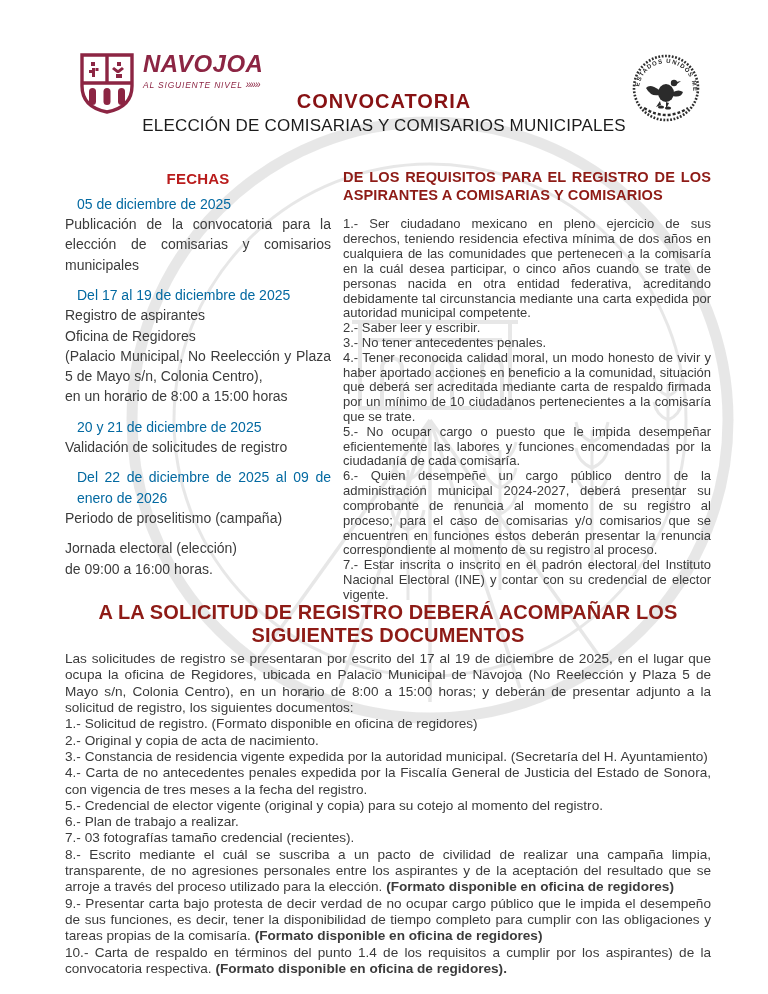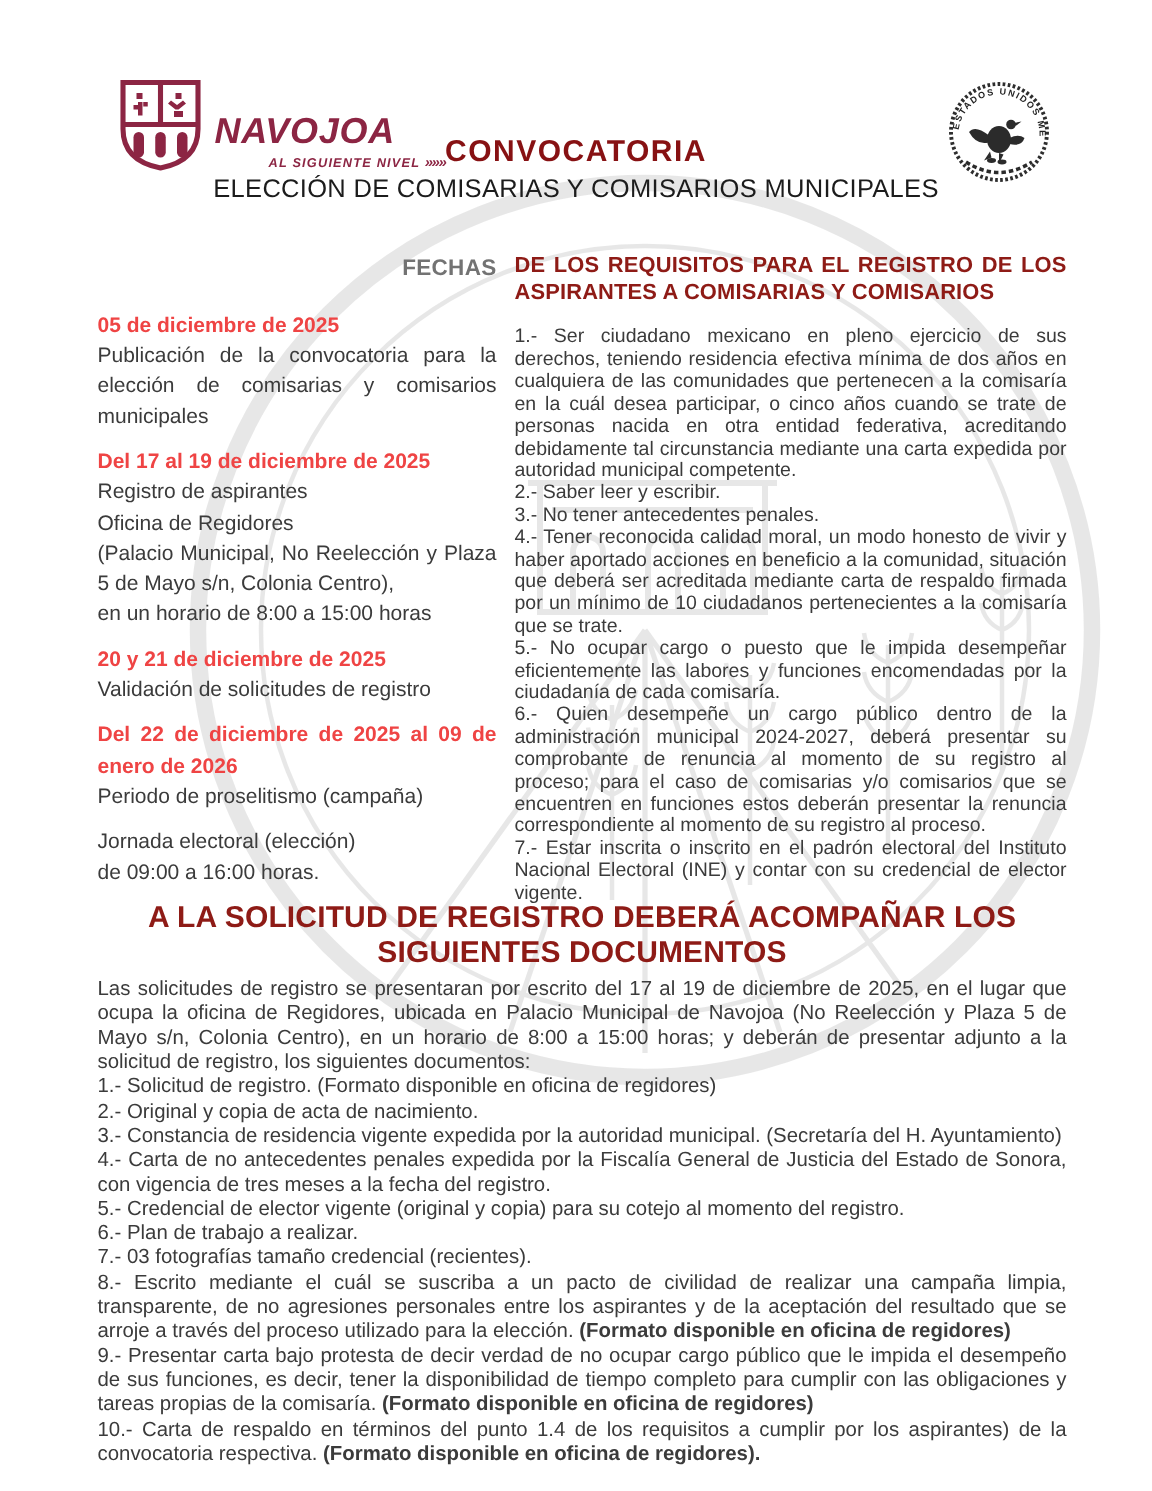--- a/index.html
+++ b/index.html
@@ -5,47 +5,47 @@
   * { margin:0; padding:0; box-sizing:border-box; }
   html,body { background:#ffffff; }
   body { font-family:"Liberation Sans","DejaVu Sans",sans-serif; color:#3b3b3b; }
   .page {
     position:relative; width:768px; height:994px; margin:0 auto;
     background:#ffffff; overflow:hidden;
   }
   
   .watermark { position:absolute; left:0; top:0; width:768px; height:994px; pointer-events:none; }
   
-  .logo { position:absolute; left:78px; top:52px; display:flex; align-items:flex-end; gap:7px; }
+  .logo { position:absolute; left:78px; top:52px; display:flex; align-items:flex-start; gap:7px; }
   .logo-name {
     font-size:24px; font-weight:bold; font-style:italic; letter-spacing:.5px;
     color:#8c2543; line-height:1;
   }
   .logo-tagline {
-    font-size:8.5px; font-weight:bold; font-style:italic; letter-spacing:.8px;
-    color:#8c2543; margin-top:3px;margin-left:36px;
+    font-size:8.5px; font-weight:normal; font-style:italic; letter-spacing:.8px;
+    color:#8c2543; margin-top:3px;
   }
   .logo-tagline .chev { letter-spacing:-1px; font-size:10px; }
   .title-block { position:absolute; left:0; right:0; top:90px; text-align:center; }
   .doc-title {
     font-size:20px; font-weight:bold; letter-spacing:1px; color:#871113; line-height:1.1;
   }
   .doc-subtitle {
     font-size:17px; font-weight:normal; color:#1c1c1c; margin-top:4px; letter-spacing:.2px;
   }
   .seal { position:absolute; left:630px; top:52px; }
   
   .columns { position:absolute; left:65px; top:168px; width:646px; display:flex; gap:12px; }
   .col-left { width:266px; font-size:14px; line-height:1.45; }
   .col-left .section-head {
-    font-size:15px; font-weight:bold; color:#737373; text-align:right;
-    margin-bottom:16px; letter-spacing:.2px;
+    font-size:15px; font-weight:bold; color:#b91c1c; text-align:center;
+    margin-bottom:4px; letter-spacing:.2px;
   }
   .entry { margin-bottom:10px; }
-  .entry .date { color:#ef4444; font-weight:bold; text-align:justify; }
+  .entry .date { color:#0369a1; font-weight:normal; text-align:justify;margin-left:12px; }
   .entry .desc { text-align:justify; white-space:pre-line; }
   .col-right { width:368px; }
   .col-right .section-head {
     font-size:14.6px; font-weight:bold; color:#8e1b16; text-align:justify;
     line-height:1.25; margin-bottom:13px; letter-spacing:.1px;
   }
   .col-right p { font-size:13px; line-height:1.14; text-align:justify; }
   
   .docs { position:absolute; left:65px; top:601px; width:646px; }
   .docs .section-head {

